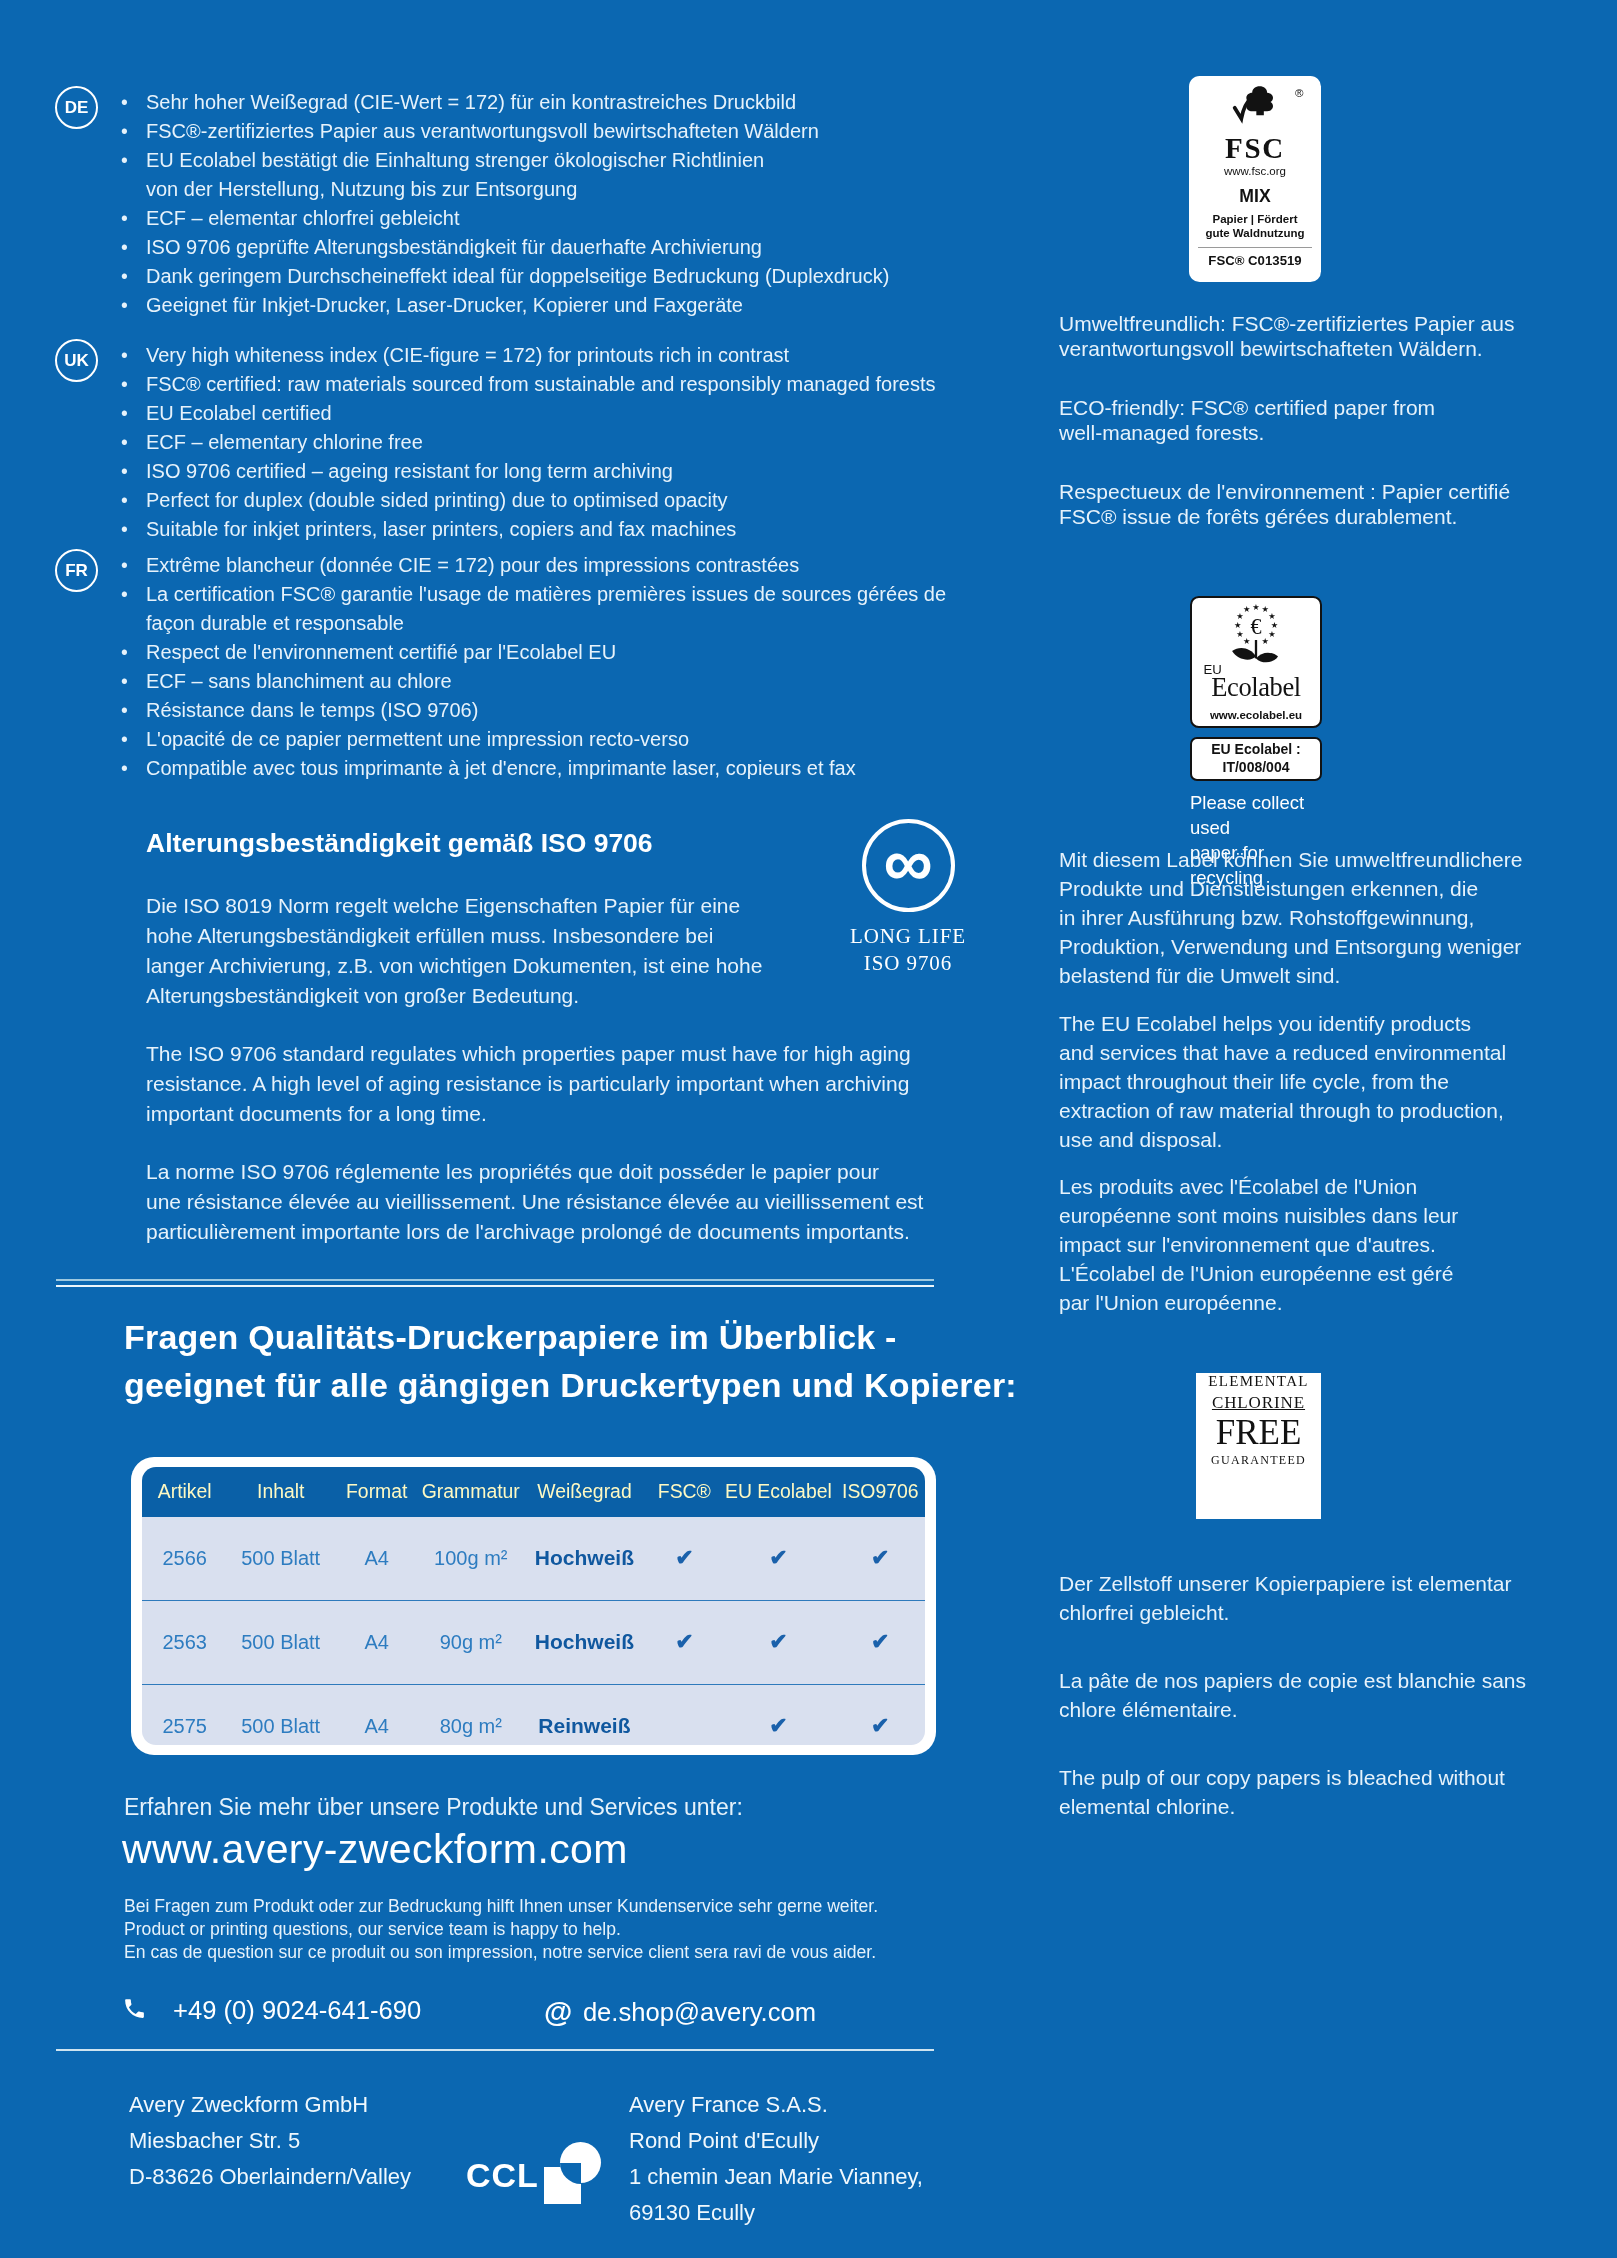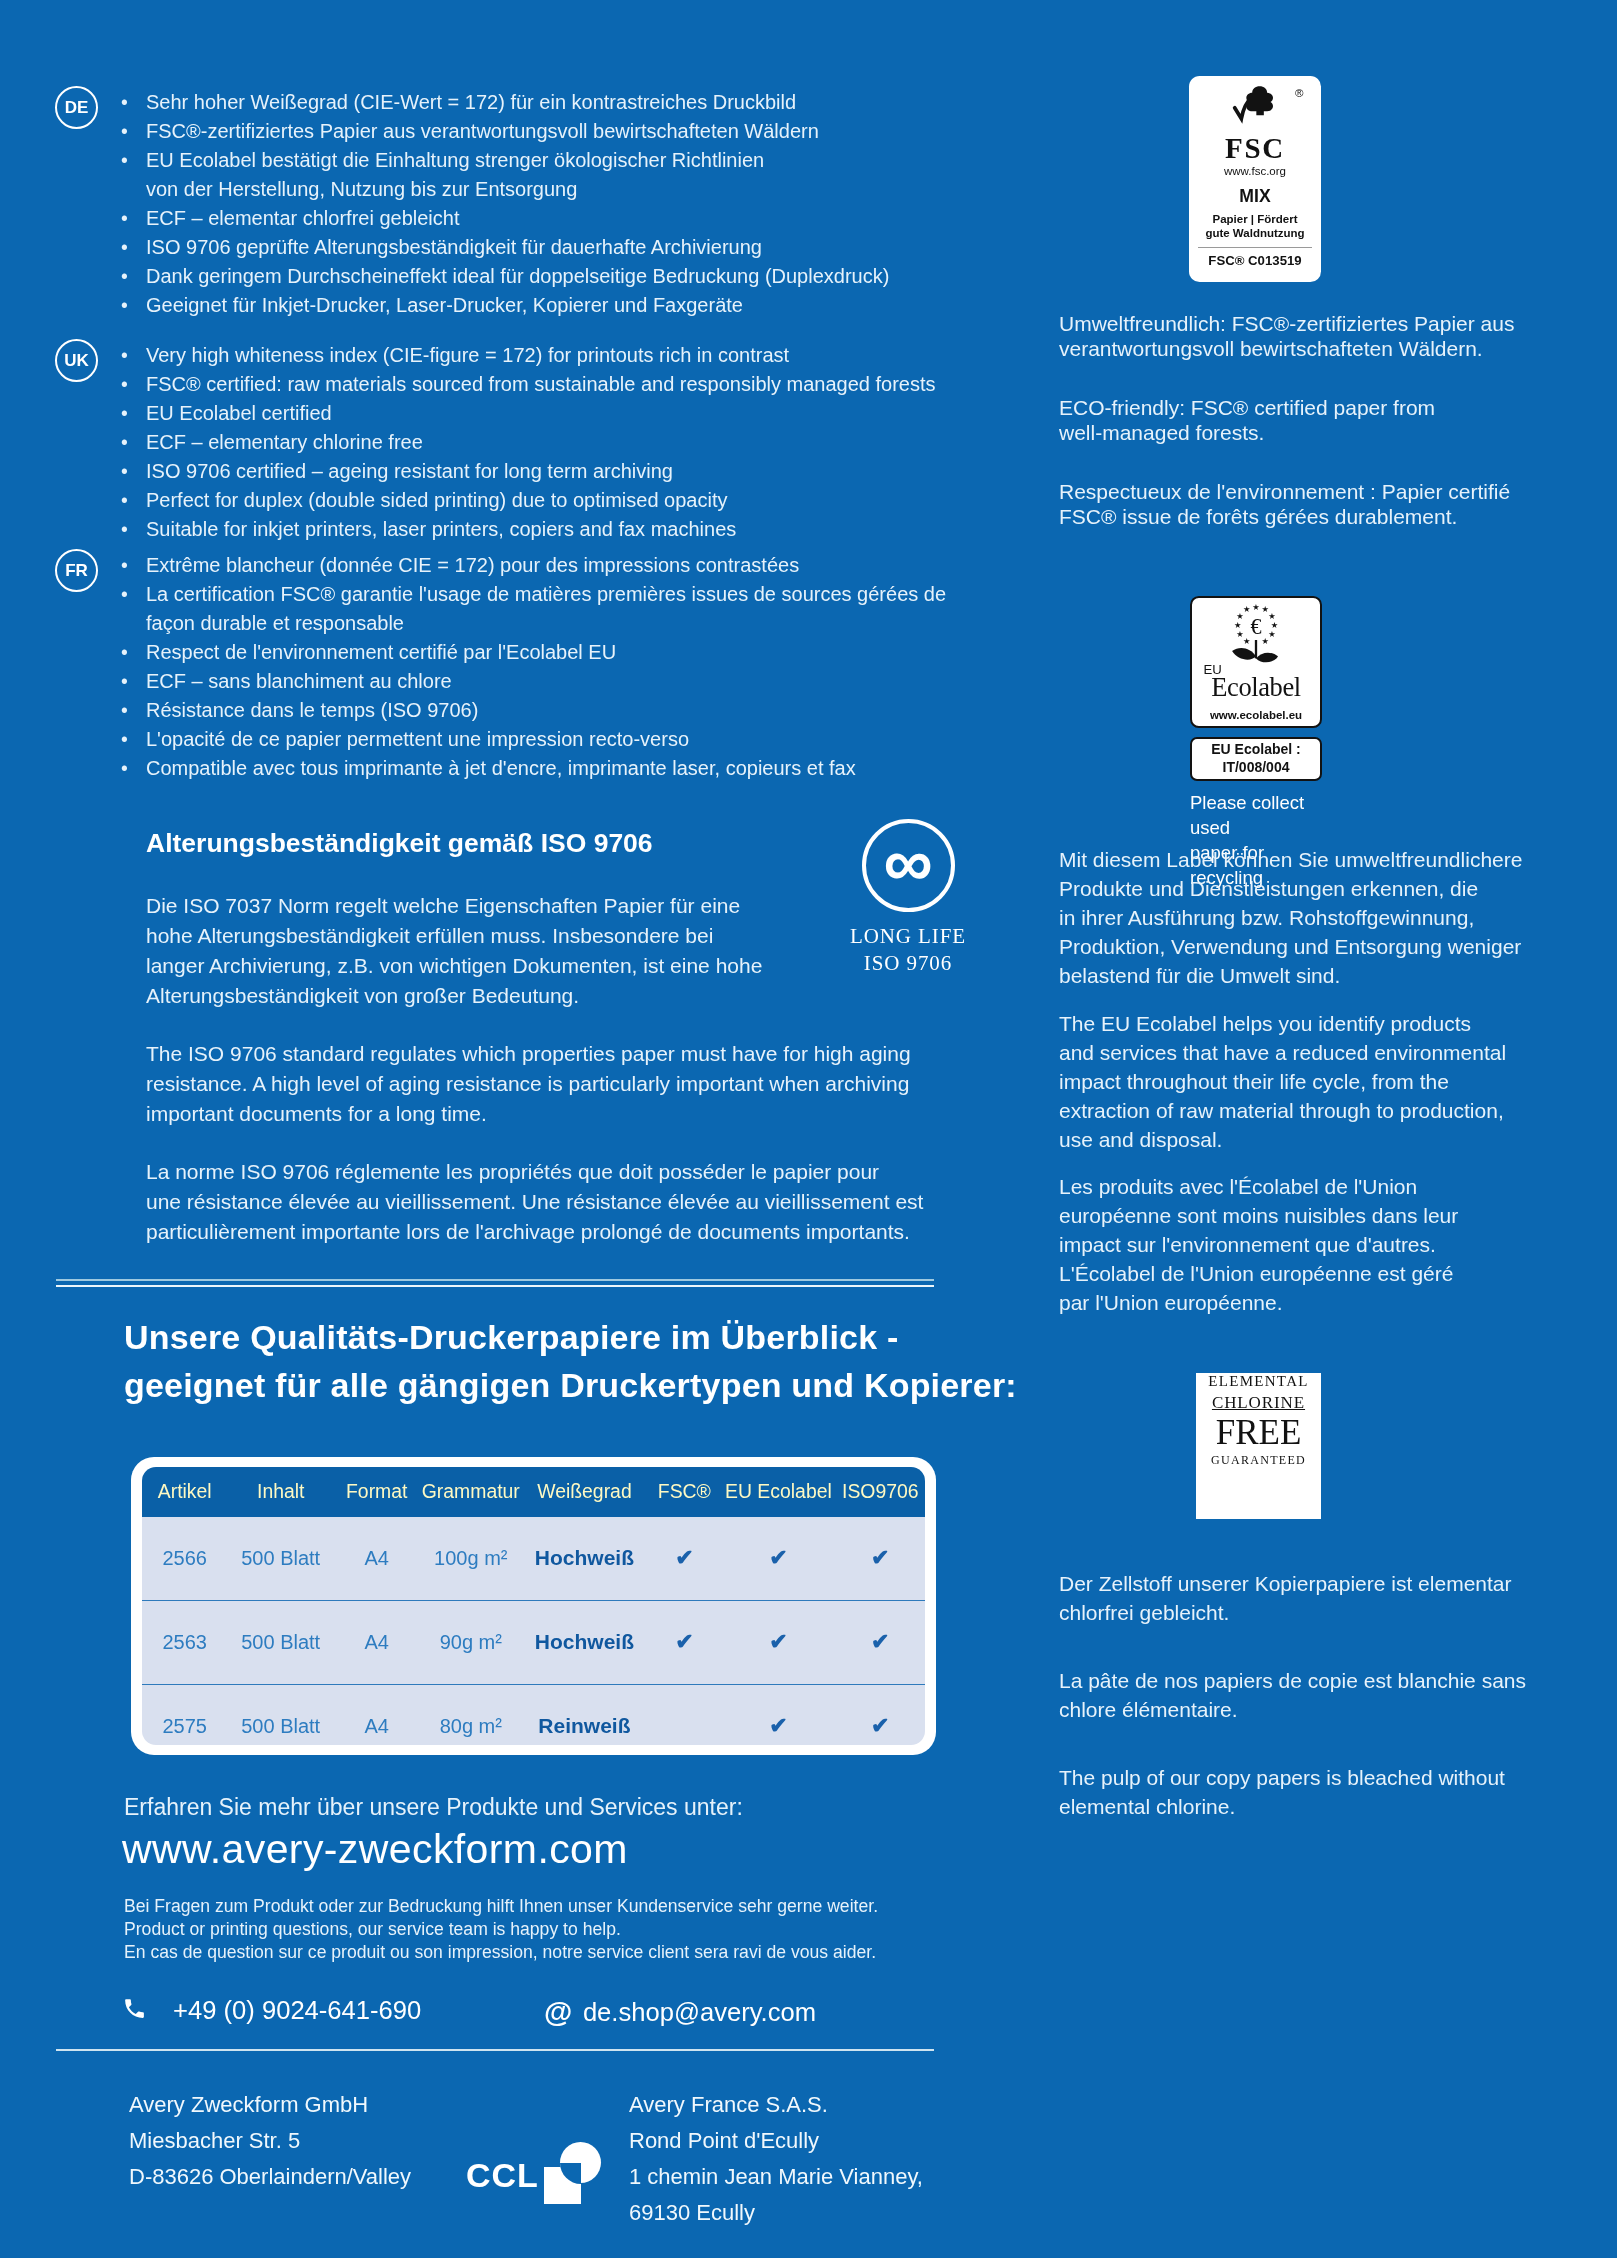--- a/index.html
+++ b/index.html
@@ -216,21 +216,21 @@
         </li>
       <li>
           <span class="dot"></span>
           <span class="bt pre">Compatible avec tous imprimante à jet d'encre, imprimante laser, copieurs et fax</span>
         </li>
     </ul>
   </div>
 
   <div class="iso-section">
     <h2 class="iso-title">Alterungsbeständigkeit gemäß ISO 9706</h2>
-    <p class="pre">Die ISO 7037 Norm regelt welche Eigenschaften Papier für eine
+    <p class="pre">Die ISO 8019 Norm regelt welche Eigenschaften Papier für eine
 hohe Alterungsbeständigkeit erfüllen muss. Insbesondere bei
 langer Archivierung, z.B. von wichtigen Dokumenten, ist eine hohe
 Alterungsbeständigkeit von großer Bedeutung.</p>
     <p class="pre">The ISO 9706 standard regulates which properties paper must have for high aging
 resistance. A high level of aging resistance is particularly important when archiving
 important documents for a long time.</p>
     <p class="pre">La norme ISO 9706 réglemente les propriétés que doit posséder le papier pour
 une résistance élevée au vieillissement. Une résistance élevée au vieillissement est
 particulièrement importante lors de l'archivage prolongé de documents importants.</p>
   </div>
@@ -238,21 +238,21 @@
   <div class="longlife">
     <div class="ll-circle">
       <span class="ll-symbol">∞</span>
     </div>
     <div class="ll-line">LONG LIFE</div>
     <div class="ll-line">ISO 9706</div>
   </div>
 
   <div class="divider1"></div>
 
-  <div class="overview-heading pre">Unsere Qualitäts-Druckerpapiere im Überblick -
+  <div class="overview-heading pre">Fragen Qualitäts-Druckerpapiere im Überblick -
 geeignet für alle gängigen Druckertypen und Kopierer:</div>
 
   <div class="table-card">
     <div class="table-inner">
       <table>
         <colgroup>
           <col style="width:11%">
             <col style="width:13.5%">
             <col style="width:11%">
             <col style="width:13%">

